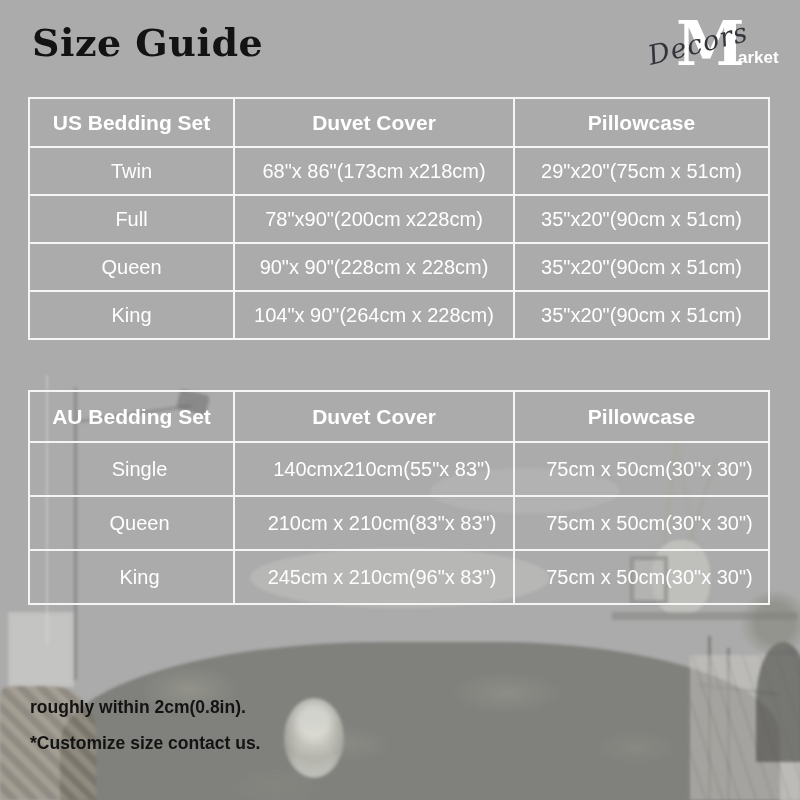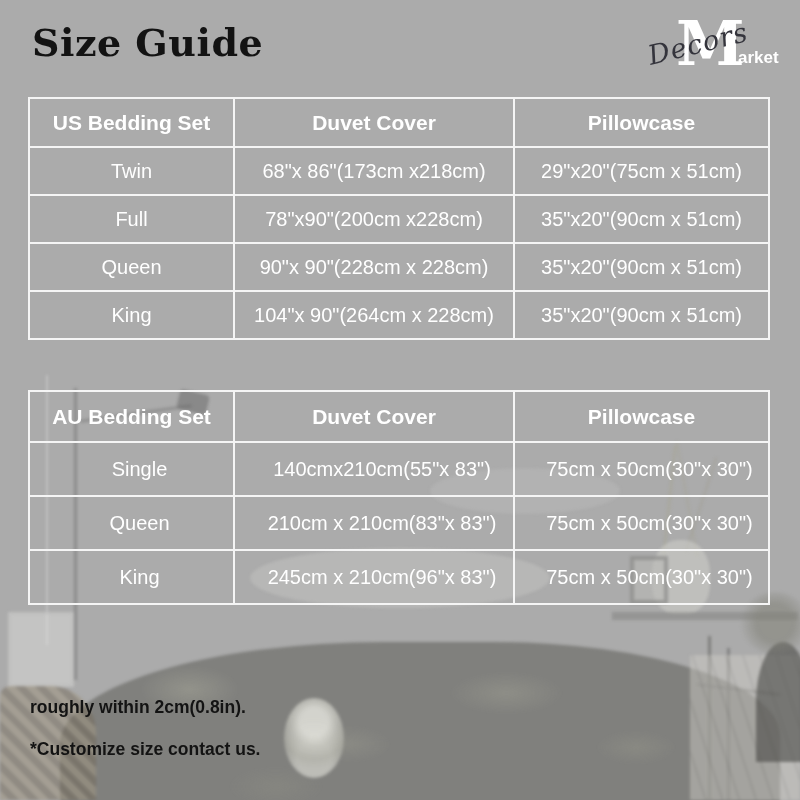--- a/index.html
+++ b/index.html
@@ -71,21 +71,21 @@
   table.size-table col:nth-child(3){width:255px;}
   .us-table{top:97px;}
   .us-table th{height:49px;}
   .us-table td{height:48px;}
   .au-table{top:390px;}
   .au-table th{height:51px;}
   .au-table td{height:54px;padding-left:16px;}
 
   .notes{position:absolute;left:30px;top:674px;width:748px;color:var(--dark);font-weight:bold;
     font-size:17.5px;line-height:22px;}
-  .notes p + p{margin-top:20px;}
+  .notes p + p{margin-top:14px;}
 </style>
 </head>
 <body>
 
 <div class="page">
 
   <div class="photo-layer">
     <div class="wall-line"></div>
     <div class="lamp-pole"></div>
     <div class="lamp-arm"></div>

